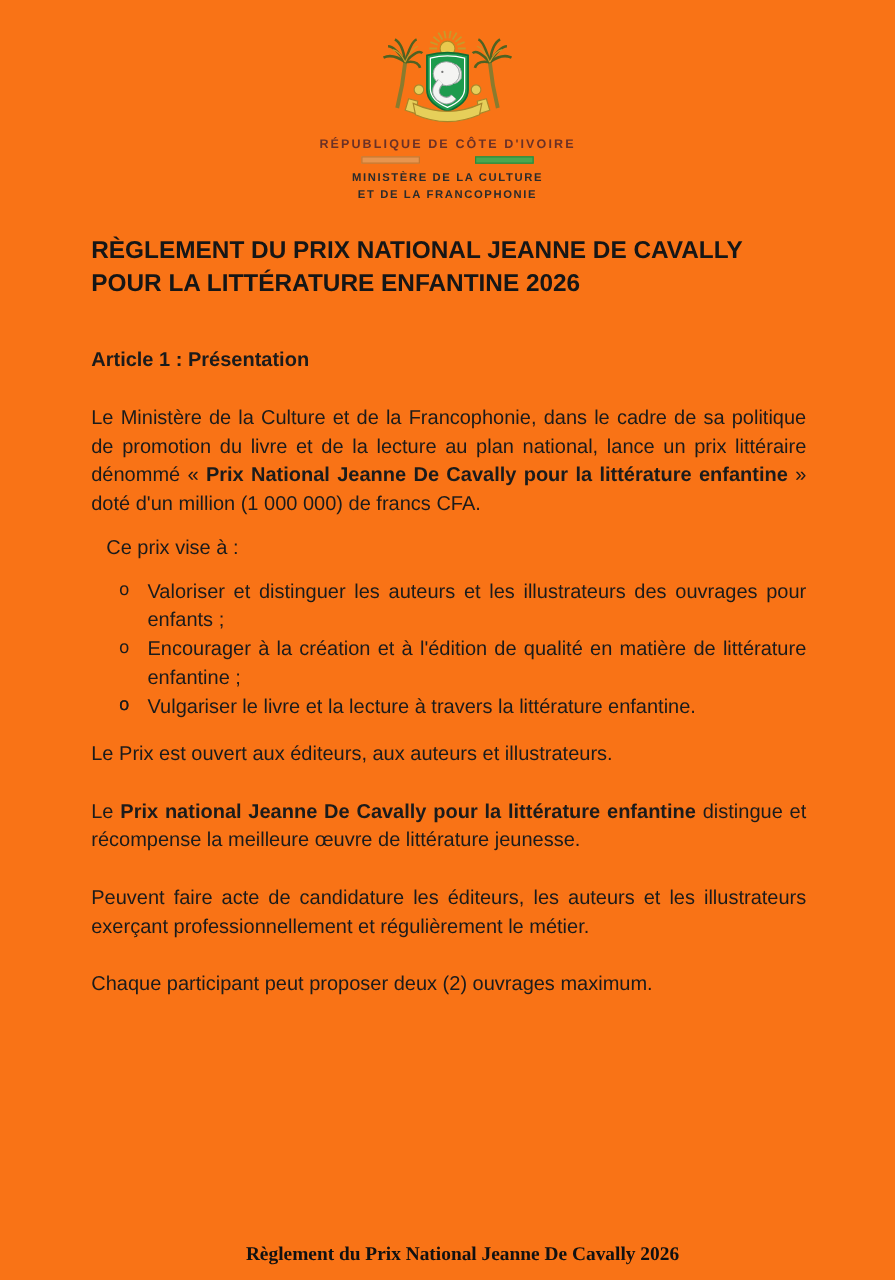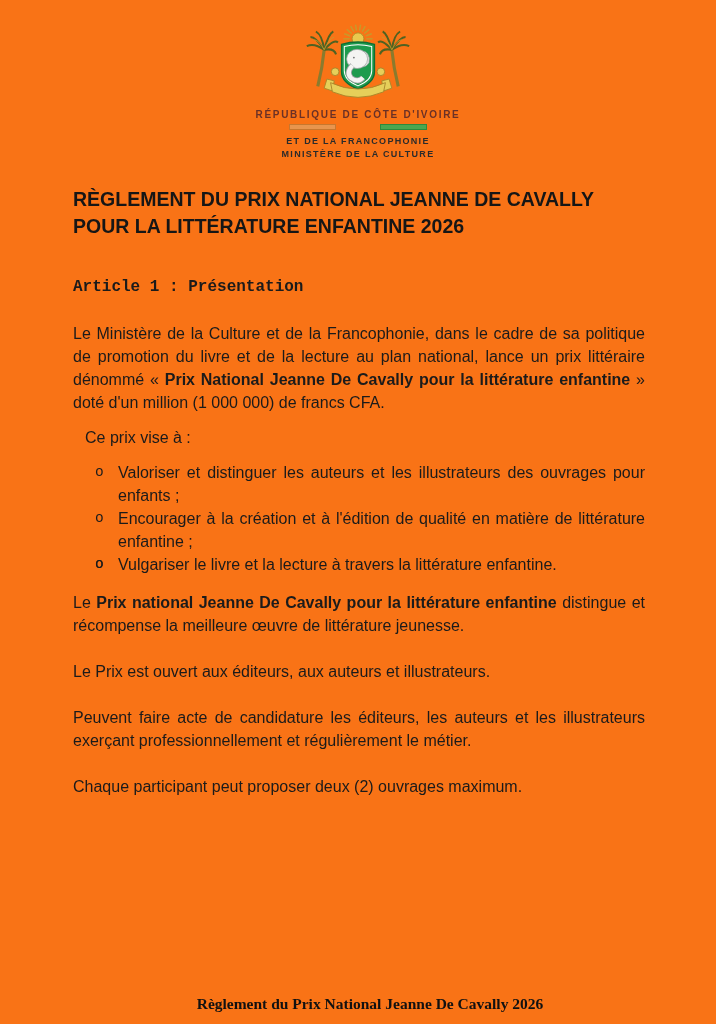--- a/index.html
+++ b/index.html
@@ -39,21 +39,21 @@
   .doc-title {
     margin: 25px 0 36px;
     font-weight: bold;
     font-size: 19.5px;
     line-height: 27px;
     color: #161616;
   }
 
   
   .body-text { font-size: 16px; line-height: 23px; }
-  .heading { font-weight: bold; margin: 0 0 23px; font-family: Liberation Mono, monospace; }
+  .heading { font-weight: bold; margin: 0 0 23px; }
   .para { margin: 0 0 23px; text-align: justify; }
   .para.tight { margin: 0; }
   .lead-in { margin: 12px; }
   b, strong { font-weight: bold; }
 
   ul.goals { list-style: none; margin: 0 0 15px; padding: 0; }
   ul.goals li {
     position: relative; padding-left: 45px; text-align: justify;
   }
   ul.goals li .marker {
@@ -142,22 +142,22 @@
     </span>
 
     <div class="republic">RÉPUBLIQUE DE CÔTE D'IVOIRE</div>
 
     <div class="flagbar">
       <span class="seg seg-orange"></span>
       <span class="seg seg-green"></span>
     </div>
 
     <div class="ministry">
+      <div>MINISTÈRE DE LA CULTURE</div>
       <div>ET DE LA FRANCOPHONIE</div>
-      <div>MINISTÈRE DE LA CULTURE</div>
     </div>
   </div>
 
   <div class="content body-text">
 
     <div class="doc-title">
       <div>RÈGLEMENT DU PRIX NATIONAL JEANNE DE CAVALLY</div>
       <div>POUR LA LITTÉRATURE ENFANTINE 2026</div>
     </div>
 
@@ -167,23 +167,23 @@
 
     <div class="lead-in">Ce prix vise à :</div>
 
     <ul class="goals">
       <li><span class="marker">o</span><span>Valoriser et distinguer les auteurs et les illustrateurs des ouvrages pour enfants ;</span></li>
       <li><span class="marker">o</span><span>Encourager à la création et à l'édition de qualité en matière de littérature enfantine ;</span></li>
       <li><span class="marker">o</span></li>
       <li><span class="marker">o</span><span>Vulgariser le livre et la lecture à travers la littérature enfantine.</span></li>
     </ul>
 
+    <p class="para">Le Prix est ouvert aux éditeurs, aux auteurs et illustrateurs.</p>
+
     <p class="para"><span>Le </span><strong>Prix national Jeanne De Cavally pour la littérature enfantine</strong><span> distingue et récompense la meilleure œuvre de littérature jeunesse.</span></p>
-
-    <p class="para">Le Prix est ouvert aux éditeurs, aux auteurs et illustrateurs.</p>
 
 
 
     <p class="para">Peuvent faire acte de candidature les éditeurs, les auteurs et les illustrateurs exerçant professionnellement et régulièrement le métier.</p>
 
     <p class="para">Chaque participant peut proposer deux (2) ouvrages maximum.</p>
   </div>
 
   <div class="footer">
     <div class="footer-title">Règlement du Prix National Jeanne De Cavally 2026</div>

